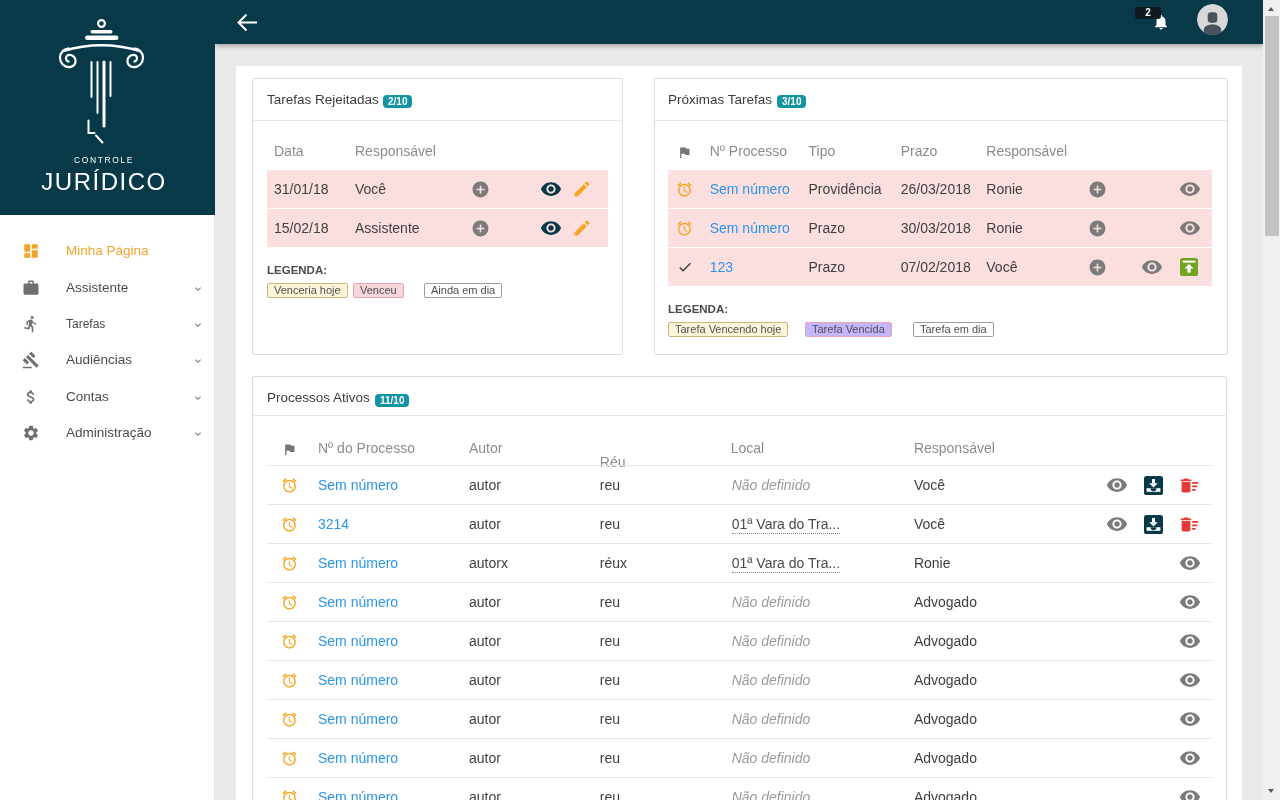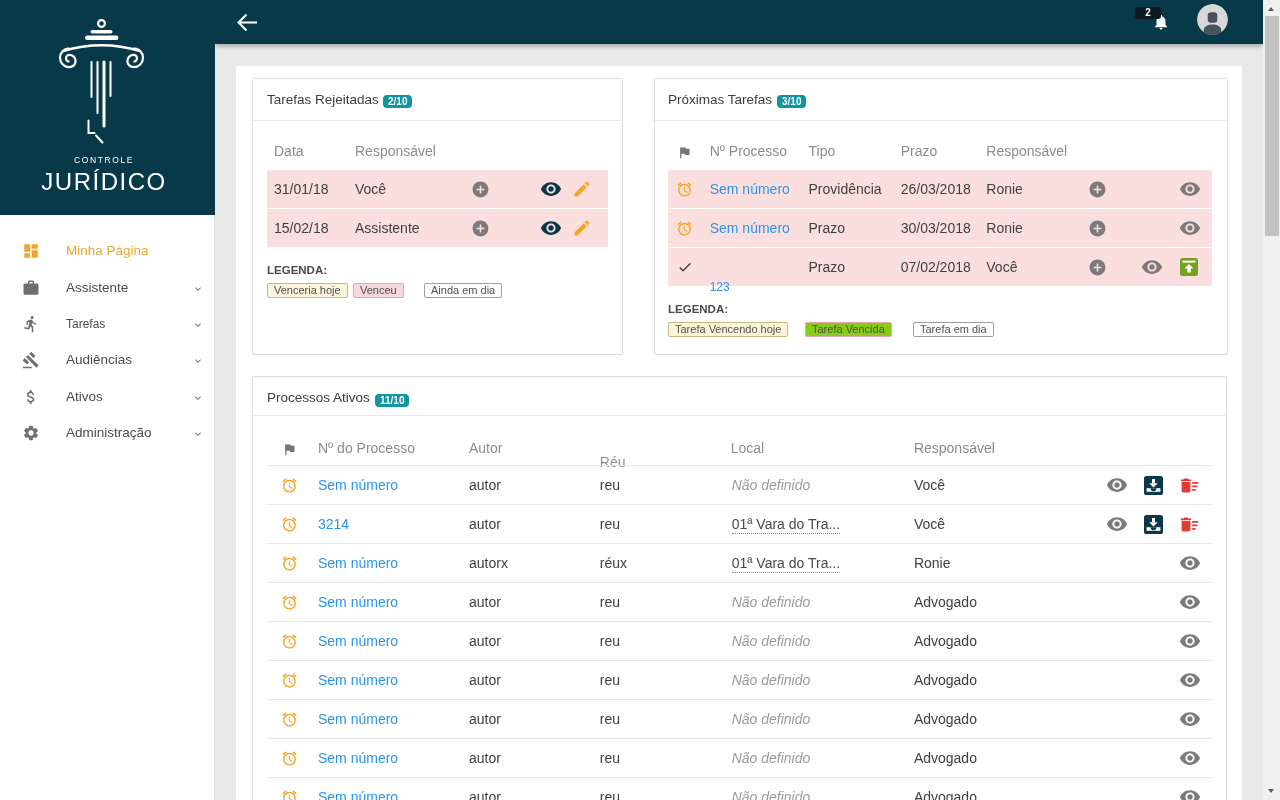--- a/index.html
+++ b/index.html
@@ -57,21 +57,21 @@
 <svg style="position:absolute;left:21.5px;top:351.4px" width="18" height="18" viewBox="0 0 24 24">
       <path d="M1 21h12v2H1zM5.245 8.07l2.83-2.827 14.14 14.142-2.828 2.828zM12.317 1l5.657 5.656-2.83 2.83-5.654-5.66zM3.825 9.485l5.657 5.657-2.828 2.828-5.657-5.657z" fill="#6f6f6f"></path>
     </svg>
 <span style="position:absolute;left:66.0px;top:351.4px;font-size:13.5px;color:#4b4b4b;line-height:18px;white-space:nowrap;">Audiências</span>
 <svg style="position:absolute;left:192.0px;top:355.4px" width="12" height="12" viewBox="0 0 24 24">
       <path d="M16.59 8.59L12 13.17 7.41 8.59 6 10l6 6 6-6z" fill="#7a7a7a"></path>
     </svg>
 <svg style="position:absolute;left:21.5px;top:387.8px" width="18" height="18" viewBox="0 0 24 24">
       <path d="M11.8 10.9c-2.27-.59-3-1.2-3-2.15 0-1.09 1.01-1.85 2.7-1.85 1.78 0 2.44.85 2.5 2.1h2.21c-.07-1.72-1.12-3.3-3.21-3.81V3h-3v2.16c-1.94.42-3.5 1.68-3.5 3.61 0 2.31 1.91 3.46 4.7 4.13 2.5.6 3 1.48 3 2.41 0 .69-.49 1.79-2.7 1.79-2.06 0-2.87-.92-2.98-2.1h-2.2c.12 2.19 1.76 3.42 3.68 3.83V21h3v-2.15c1.95-.37 3.5-1.5 3.5-3.55 0-2.84-2.43-3.81-4.7-4.4z" fill="#6f6f6f"></path>
     </svg>
-<span style="position:absolute;left:66.0px;top:387.8px;font-size:13.5px;color:#4b4b4b;line-height:18px;white-space:nowrap;">Ativos</span>
+<span style="position:absolute;left:66.0px;top:387.8px;font-size:13.5px;color:#4b4b4b;line-height:18px;white-space:nowrap;">Contas</span>
 <svg style="position:absolute;left:192.0px;top:391.8px" width="12" height="12" viewBox="0 0 24 24">
       <path d="M16.59 8.59L12 13.17 7.41 8.59 6 10l6 6 6-6z" fill="#7a7a7a"></path>
     </svg>
 <svg style="position:absolute;left:21.5px;top:424.2px" width="18" height="18" viewBox="0 0 24 24">
       <path d="M19.14 12.94c.04-.3.06-.61.06-.94 0-.32-.02-.64-.07-.94l2.03-1.58c.18-.14.23-.41.12-.61l-1.92-3.32c-.12-.22-.37-.29-.59-.22l-2.39.96c-.5-.38-1.03-.7-1.62-.94l-.36-2.54c-.04-.24-.24-.41-.48-.41h-3.84c-.24 0-.43.17-.47.41l-.36 2.54c-.59.24-1.13.57-1.62.94l-2.39-.96c-.22-.08-.47 0-.59.22L2.74 8.87c-.12.21-.08.47.12.61l2.03 1.58c-.05.3-.09.63-.09.94s.02.64.07.94l-2.03 1.58c-.18.14-.23.41-.12.61l1.92 3.32c.12.22.37.29.59.22l2.39-.96c.5.38 1.03.7 1.62.94l.36 2.54c.05.24.24.41.48.41h3.84c.24 0 .44-.17.47-.41l.36-2.54c.59-.24 1.13-.56 1.62-.94l2.39.96c.22.08.47 0 .59-.22l1.92-3.32c.12-.22.07-.47-.12-.61l-2.01-1.58zM12 15.6c-1.98 0-3.6-1.62-3.6-3.6s1.62-3.6 3.6-3.6 3.6 1.62 3.6 3.6-1.62 3.6-3.6 3.6z" fill="#6f6f6f"></path>
     </svg>
 <span style="position:absolute;left:66.0px;top:424.2px;font-size:13.5px;color:#4b4b4b;line-height:18px;white-space:nowrap;">Administração</span>
 <svg style="position:absolute;left:192.0px;top:428.2px" width="12" height="12" viewBox="0 0 24 24">
       <path d="M16.59 8.59L12 13.17 7.41 8.59 6 10l6 6 6-6z" fill="#7a7a7a"></path>
     </svg>
@@ -146,38 +146,38 @@
 <svg style="position:absolute;left:1087.5px;top:218.5px" width="19" height="19" viewBox="0 0 24 24">
       <path d="M12 2C6.48 2 2 6.48 2 12s4.48 10 10 10 10-4.48 10-10S17.52 2 12 2zm5 11h-4v4h-2v-4H7v-2h4V7h2v4h4v2z" fill="#7b7b7b"></path>
     </svg>
 <svg style="position:absolute;left:1178.5px;top:217.0px" width="22" height="22" viewBox="0 0 24 24">
       <path d="M12 4.5C7 4.5 2.73 7.61 1 12c1.73 4.39 6 7.5 11 7.5s9.27-3.11 11-7.5c-1.73-4.39-6-7.5-11-7.5zM12 17c-2.76 0-5-2.24-5-5s2.24-5 5-5 5 2.24 5 5-2.24 5-5 5zm0-8c-1.66 0-3 1.34-3 3s1.34 3 3 3 3-1.34 3-3-1.34-3-3-3z" fill="#7b7b7b"></path>
     </svg>
 <div style="position:absolute;left:668.0px;top:248.0px;width:544.0px;height:38.0px;background:#fbdfdf;"></div>
 <svg style="position:absolute;left:676.5px;top:259.0px" width="16" height="16" viewBox="0 0 24 24">
       <path d="M9 16.17L4.83 12l-1.42 1.41L9 19 21 7l-1.41-1.41z" fill="#3c3c3c"></path>
     </svg>
-<span style="position:absolute;left:709.7px;top:258.0px;font-size:12px;color:#2b95ea;line-height:18px;white-space:nowrap;margin-top:20px;">123</span>
+<span style="position:absolute;left:709.7px;top:258.0px;font-size:14.0px;color:#2b95ea;line-height:18px;white-space:nowrap;">123</span>
 <span style="position:absolute;left:808.5px;top:258.0px;font-size:14.0px;color:#3f3f3f;line-height:18px;white-space:nowrap;">Prazo</span>
 <span style="position:absolute;left:900.7px;top:258.0px;font-size:14.0px;color:#3f3f3f;line-height:18px;white-space:nowrap;">07/02/2018</span>
 <span style="position:absolute;left:986.3px;top:258.0px;font-size:14.0px;color:#3f3f3f;line-height:18px;white-space:nowrap;">Você</span>
 <svg style="position:absolute;left:1087.5px;top:257.5px" width="19" height="19" viewBox="0 0 24 24">
       <path d="M12 2C6.48 2 2 6.48 2 12s4.48 10 10 10 10-4.48 10-10S17.52 2 12 2zm5 11h-4v4h-2v-4H7v-2h4V7h2v4h4v2z" fill="#7b7b7b"></path>
     </svg>
 <svg style="position:absolute;left:1141.3px;top:256.0px" width="22" height="22" viewBox="0 0 24 24">
       <path d="M12 4.5C7 4.5 2.73 7.61 1 12c1.73 4.39 6 7.5 11 7.5s9.27-3.11 11-7.5c-1.73-4.39-6-7.5-11-7.5zM12 17c-2.76 0-5-2.24-5-5s2.24-5 5-5 5 2.24 5 5-2.24 5-5 5zm0-8c-1.66 0-3 1.34-3 3s1.34 3 3 3 3-1.34 3-3-1.34-3-3-3z" fill="#7b7b7b"></path>
     </svg>
 <svg style="position:absolute;left:1179.7px;top:258.0px" width="18" height="18" viewBox="0 0 18 18">
       <rect x="0" y="0" width="18" height="18" rx="2.6" fill="#72a41f"></rect>
       <rect x="2.6" y="2.6" width="12.8" height="2" fill="#fff"></rect>
       <path d="M9 6 L13.6 10.6 H10.7 V14.4 H7.3 V10.6 H4.4 z" fill="#fff"></path>
     </svg>
 <span style="position:absolute;left:668.0px;top:300.0px;font-size:11.5px;color:#4a4a4a;line-height:18px;white-space:nowrap;font-weight:700;">LEGENDA:</span>
 <span style="position:absolute;left:668.0px;top:321.5px;background:#fdf5da;border:1px solid #c8b87e;color:#4f4f4f;font-size:11px;line-height:13px;padding:0 6px;border-radius:2px;white-space:nowrap;">Tarefa Vencendo hoje</span>
-<span style="position:absolute;left:805.0px;top:321.5px;background:#84cc16;border:1px solid #eba5b2;color:#4f4f4f;font-size:11px;line-height:13px;padding:0 6px;border-radius:2px;white-space:nowrap;">Tarefa Vencida</span>
+<span style="position:absolute;left:805.0px;top:321.5px;background:#c4b5fd;border:1px solid #eba5b2;color:#4f4f4f;font-size:11px;line-height:13px;padding:0 6px;border-radius:2px;white-space:nowrap;">Tarefa Vencida</span>
 <span style="position:absolute;left:913.0px;top:321.5px;background:#ffffff;border:1px solid #9e9e9e;color:#4f4f4f;font-size:11px;line-height:13px;padding:0 6px;border-radius:2px;white-space:nowrap;">Tarefa em dia</span>
 <div style="position:absolute;left:252px;top:376px;width:975px;height:428px;background:#fff;border:1px solid #dcdcdc;border-radius:2px;"></div>
 <span style="position:absolute;left:267.0px;top:389.0px;font-size:13.5px;color:#3d3d3d;line-height:18px;white-space:nowrap;">Processos Ativos</span>
 <span style="position:absolute;left:375.0px;top:393.7px;background:#1295a2;color:#fff;font-size:10px;font-weight:700;line-height:13px;padding:0 5px;border-radius:4px;white-space:nowrap;">11/10</span>
 <div style="position:absolute;left:252.0px;top:415.0px;width:975.0px;height:1.0px;background:#e7e7e7;"></div>
 <svg style="position:absolute;left:281.5px;top:441.5px" width="15" height="15" viewBox="0 0 24 24">
       <path d="M14.4 6L14 4H5v17h2v-7h5.6l.4 2h7V6z" fill="#757575"></path>
     </svg>
 <span style="position:absolute;left:318.0px;top:439.0px;font-size:14.0px;color:#8c8c8c;line-height:18px;white-space:nowrap;">Nº do Processo</span>
 <span style="position:absolute;left:469.0px;top:439.0px;font-size:14.0px;color:#8c8c8c;line-height:18px;white-space:nowrap;">Autor</span>

